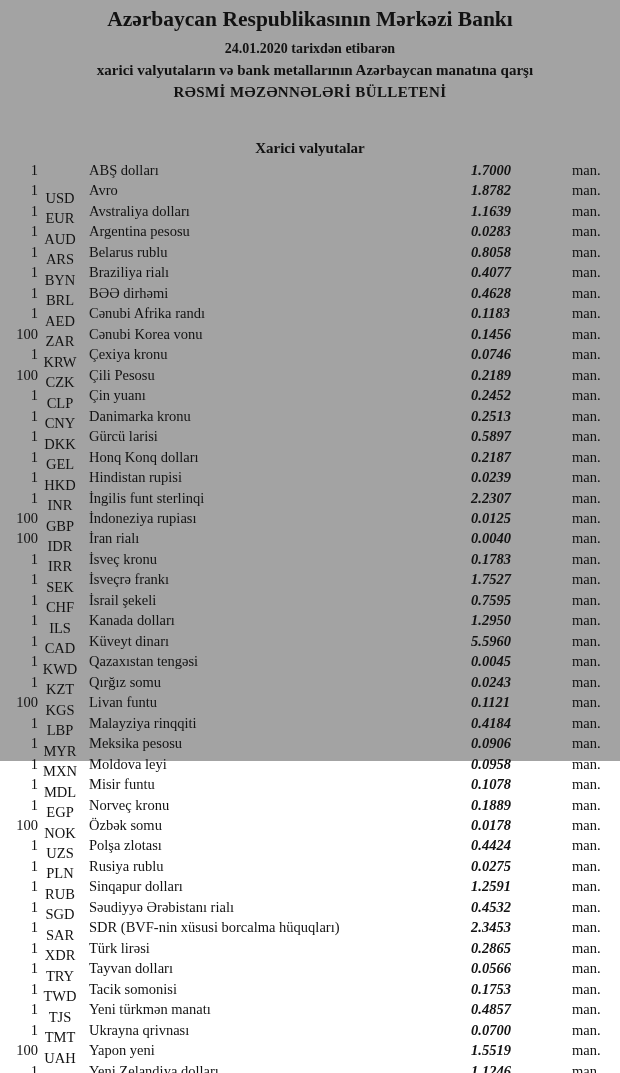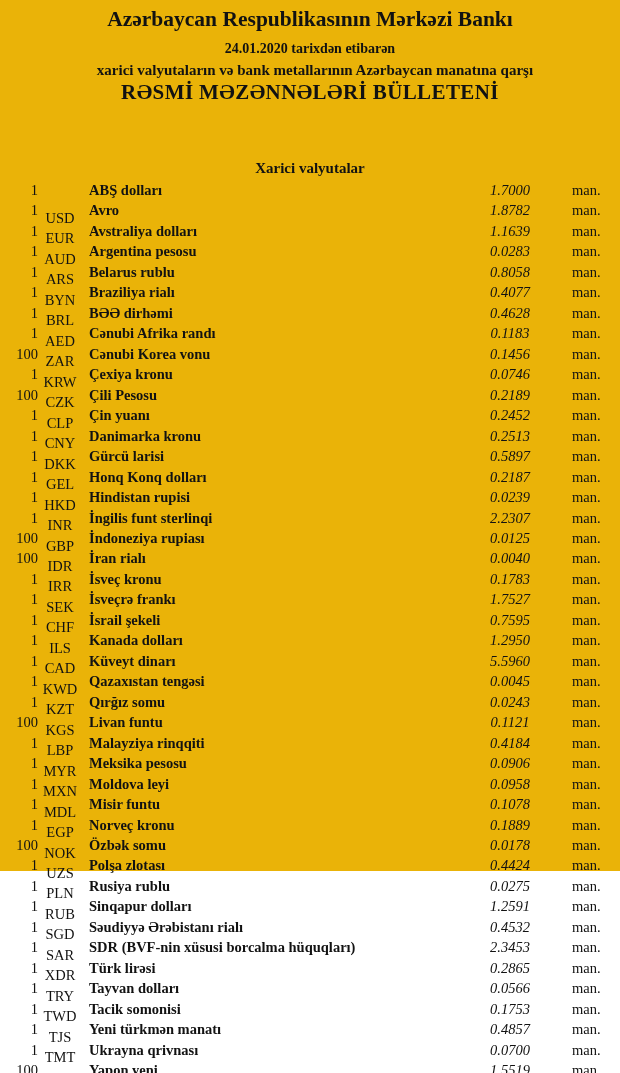--- a/index.html
+++ b/index.html
@@ -6,22 +6,22 @@
   html, body {
     width: 620px;
     height: 1073px;
     background: #ffffff;
     color: #121212;
     font-family: "Liberation Serif", "DejaVu Serif", serif;
     overflow: hidden;
   }
   .page {
     width: 620px;
-    height: 871px;
-    background: #eab308;
+    height: 761px;
+    background: #a3a3a3;
   }
   .doc-header {
     text-align: center;
     padding-top: 8px;
   }
   .title {
     font-size: 21.5px;
     font-weight: bold;
     line-height: 23px;
   }
@@ -31,31 +31,31 @@
     line-height: 21px;
     margin-top: 7px;
   }
   .subtitle {
     font-size: 15px;
     font-weight: bold;
     line-height: 22px;
     padding-left: 10px;
   }
   .bulletin {
-    font-size: 21px;
+    font-size: 15px;
     font-weight: bold;
     letter-spacing: 0.4px;
     line-height: 22px;
   }
   .section-title {
     text-align: center;
     font-size: 15px;
     font-weight: bold;
     line-height: 18px;
-    margin-top: 56px;
+    margin-top: 36px;
   }
   .rates {
     margin: 3px 25px 0 10px; 
   }
   .row {
     display: flex;
     height: 20.47px;
     line-height: 20.47px;
     font-size: 14.5px;
     white-space: nowrap;
@@ -68,26 +68,25 @@
   .code {
     width: 44px;
     text-align: center;
     flex: none;
     margin-top: 28px;
   }
   .name {
     flex: 1;
     padding-left: 7px;
     overflow: hidden;
-    font-weight: bold;
   }
   .rate {
     width: 78px;
-    text-align: center;
-    font-weight: normal;
+    text-align: left;
+    font-weight: bold;
     font-style: italic;
     flex: none;
   }
   .unit {
     width: 46px;
     padding-left: 23px;
     flex: none;
   }
 </style>
 </head>

